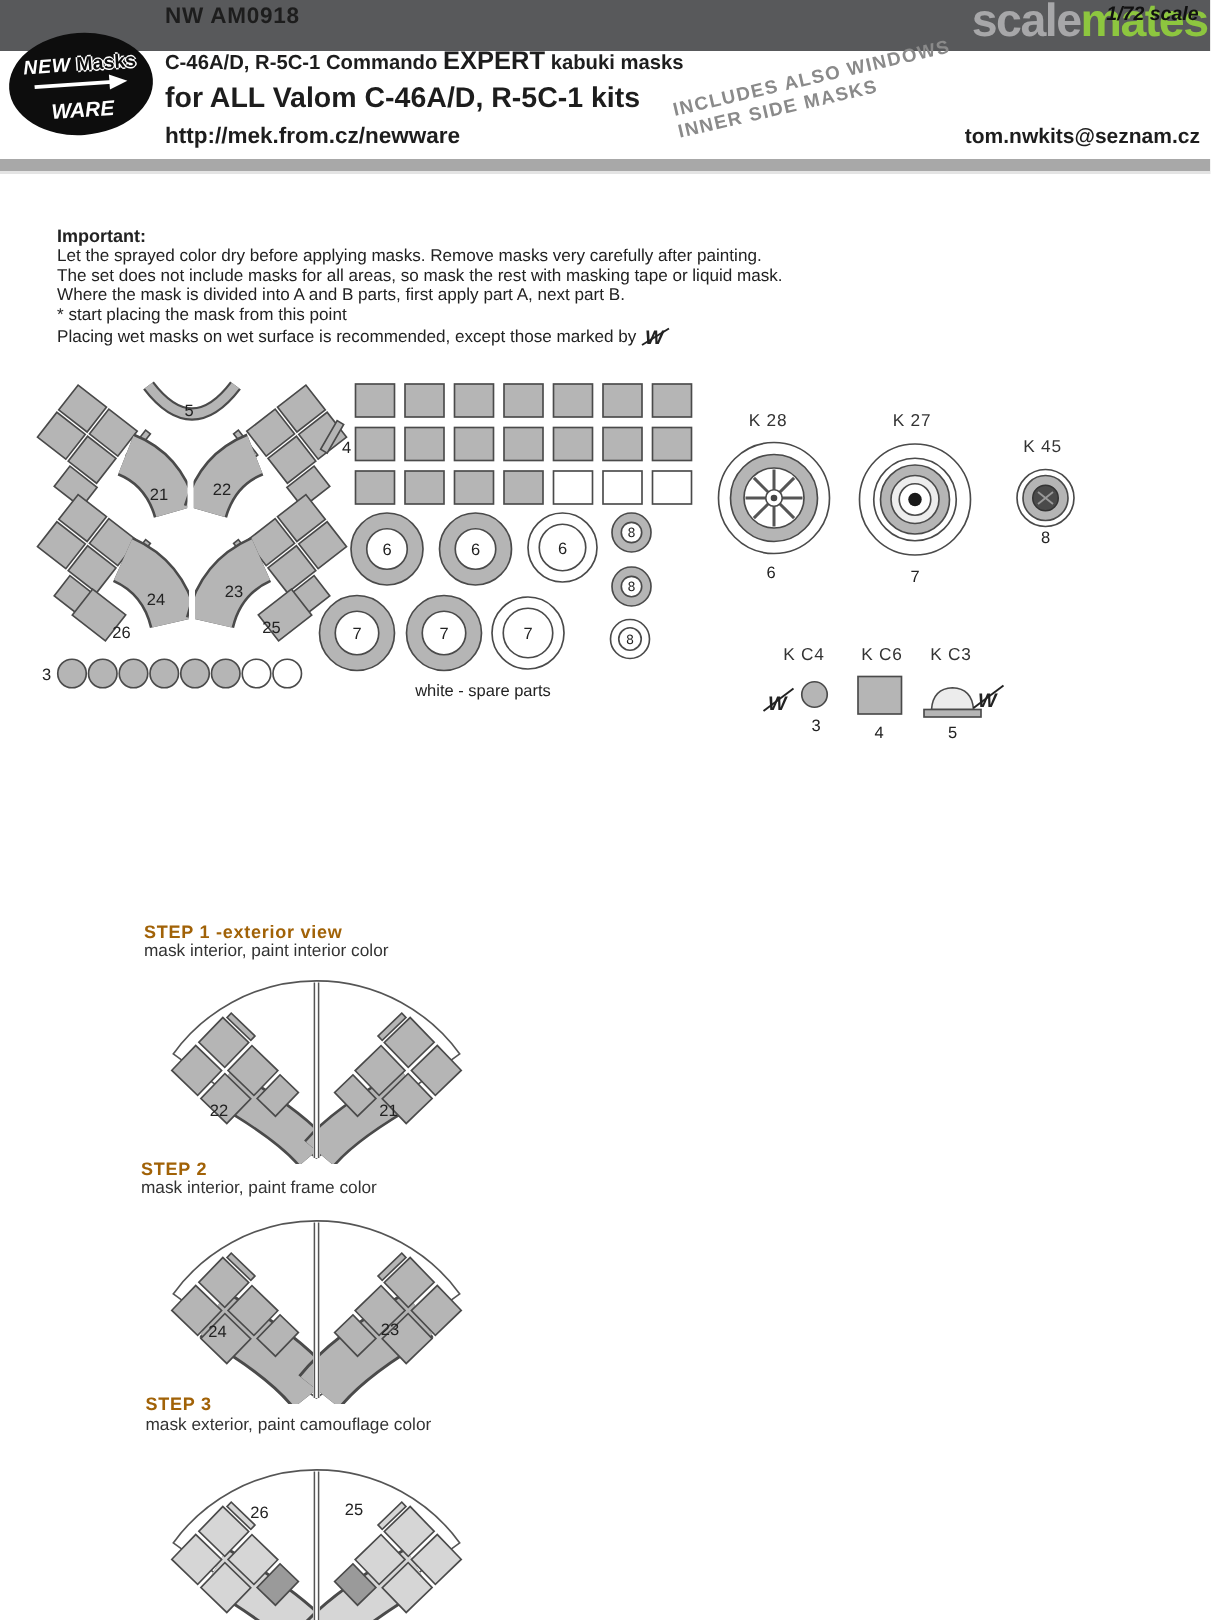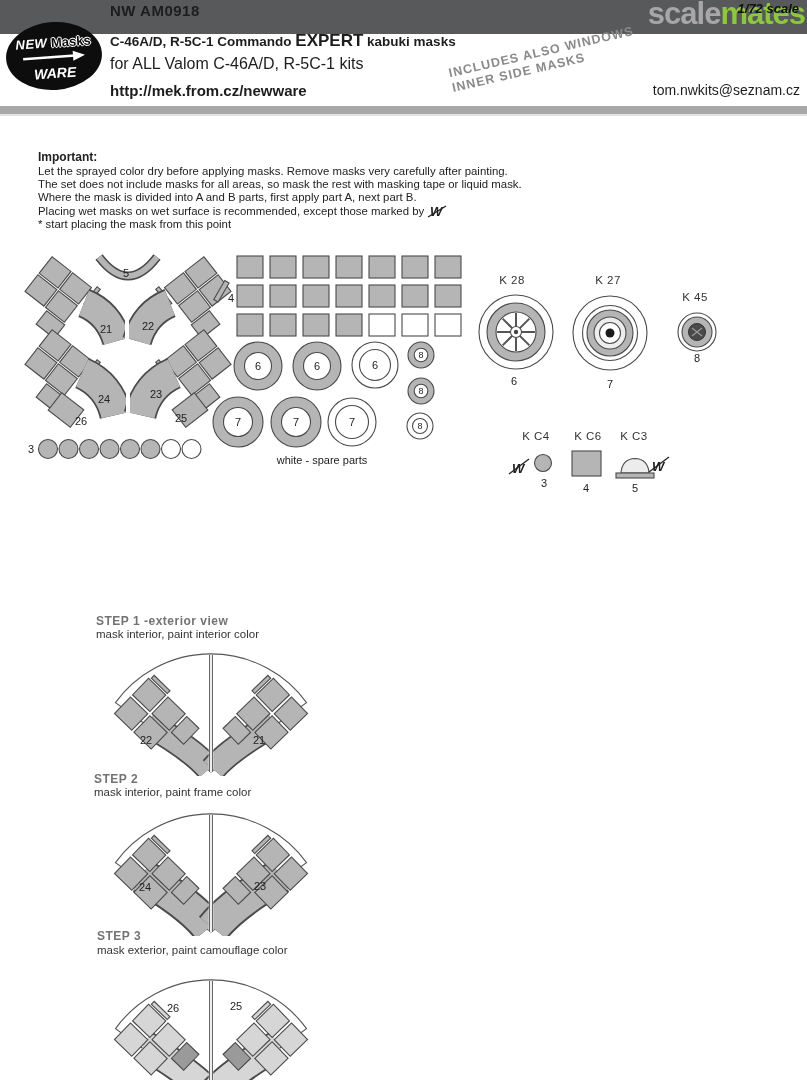--- a/index.html
+++ b/index.html
@@ -14,44 +14,44 @@
   #scale-note{right:8px;top:1px;font-weight:bold;font-style:italic;font-size:13px;color:#111;z-index:5;}
   #logo{left:6px;top:22px;width:96px;height:68px;background:#0d0d0d;border-radius:50%;
         transform:rotate(-4deg);color:#fff;text-align:center;z-index:4;}
   #logo .l1{margin-top:14px;font-size:13px;line-height:13px;white-space:nowrap;}
   #logo .new{font-style:italic;font-weight:bold;letter-spacing:0.5px;}
   #logo .masks{font-weight:bold;color:#0d0d0d;text-shadow:-1px 0 #fff,1px 0 #fff,0 -1px #fff,0 1px #fff;}
   #logo .ware{font-style:italic;font-weight:bold;font-size:14px;line-height:12px;}
   #hdr-code{left:110px;top:2px;font-weight:bold;font-size:15px;letter-spacing:0.5px;}
   #hdr-title{left:110px;top:31px;font-weight:bold;font-size:13.5px;white-space:nowrap;}
   #hdr-title .expert{font-size:17px;margin-top:26px;}
-  #hdr-sub{left:110px;top:55px;font-weight:normal;font-size:16px;}
+  #hdr-sub{left:110px;top:55px;font-weight:bold;font-size:19px;}
   #hdr-url{left:110px;top:82px;font-weight:bold;font-size:15px;}
-  #hdr-email{right:7px;top:82px;font-weight:normal;font-size:14px;}
+  #hdr-email{right:7px;top:82px;font-weight:bold;font-size:14px;}
   #diag-note{left:448px;top:42px;width:215px;transform:rotate(-13deg);color:#8a8a8a;
              font-weight:bold;font-size:12.5px;letter-spacing:1px;line-height:15px;white-space:nowrap;}
   #divider{left:0;top:106px;width:807px;height:8px;background:#a8a8a8;border-bottom:2px solid #e4e4e4;}
   
   #important{left:38px;top:139px;font-size:11.4px;line-height:12.9px;color:#222;margin-top:12px;}
   #important .imp-title{font-weight:bold;font-size:12px;margin-bottom:1px;}
   
   svg text{font-family:"Liberation Sans",sans-serif;}
   .m{fill:#b5b5b5;stroke:#4a4a4a;stroke-width:1.1;}
   .wht{fill:#ffffff;stroke:#4a4a4a;stroke-width:1.1;}
   .t11{font-size:11px;fill:#222;}
   .t9{font-size:9px;fill:#222;}
   .code{font-size:11.5px;fill:#333;letter-spacing:0.5px;}
   .bo{fill:none;stroke:#4a4a4a;}
   .bi{fill:none;stroke:#b5b5b5;}
   .bil{fill:none;stroke:#d6d6d6;}
   .fan{fill:#fff;stroke:#555;stroke-width:1.1;}
   .wm-line{stroke:#222;stroke-width:1.3;}
   .wm-text{font-weight:bold;font-style:italic;font-size:13px;fill:#222;}
   
-  .step-title{font-weight:bold;font-size:12px;color:#737373;letter-spacing:0.5px;}
+  .step-title{font-weight:bold;font-size:12px;color:#a16207;letter-spacing:0.5px;}
   .step-sub{font-size:11.5px;color:#333;}
 </style>
 </head>
 <body>
 
 <div id="page">
 
   <div id="top-band" class="abs"></div>
   <div id="watermark" class="abs"><span class="wm1">scale</span><span class="wm2">mates</span></div>
   <div id="scale-note" class="abs">1/72 scale</div>
@@ -74,27 +74,27 @@
     <div>INCLUDES ALSO WINDOWS</div>
     <div>INNER SIDE MASKS</div>
   </div>
   <div id="divider" class="abs"></div>
 
   <div id="important" class="abs">
     <div class="imp-title">Important:</div>
     <div>Let the sprayed color dry before applying masks. Remove masks very carefully after painting.</div>
     <div>The set does not include masks for all areas, so mask the rest with masking tape or liquid mask.</div>
     <div>Where the mask is divided into A and B parts, first apply part A, next part B.</div>
+    <div>* start placing the mask from this point</div>
     <div><span>Placing wet masks on wet surface is recommended, except those marked by</span>
       <svg width="20" height="14" style="vertical-align:-3px">
         <text x="3" y="12" class="wm-text">W</text>
           <line x1="1" y1="13" x2="19" y2="2" class="wm-line"></line>
       </svg>
     </div>
-    <div>* start placing the mask from this point</div>
   </div>
 
   <svg class="abs" style="left:0;top:243px" width="807" height="255" viewBox="0 0 807 255">
     <defs>
       <g id="cluster-a">
         <rect x="32" y="24" width="24" height="21"></rect>
           <rect x="58" y="24" width="24" height="21"></rect>
         <rect x="32" y="47" width="24" height="21"></rect>
           <rect x="58" y="47" width="24" height="21"></rect>
         <rect x="61" y="70" width="23" height="17"></rect>

